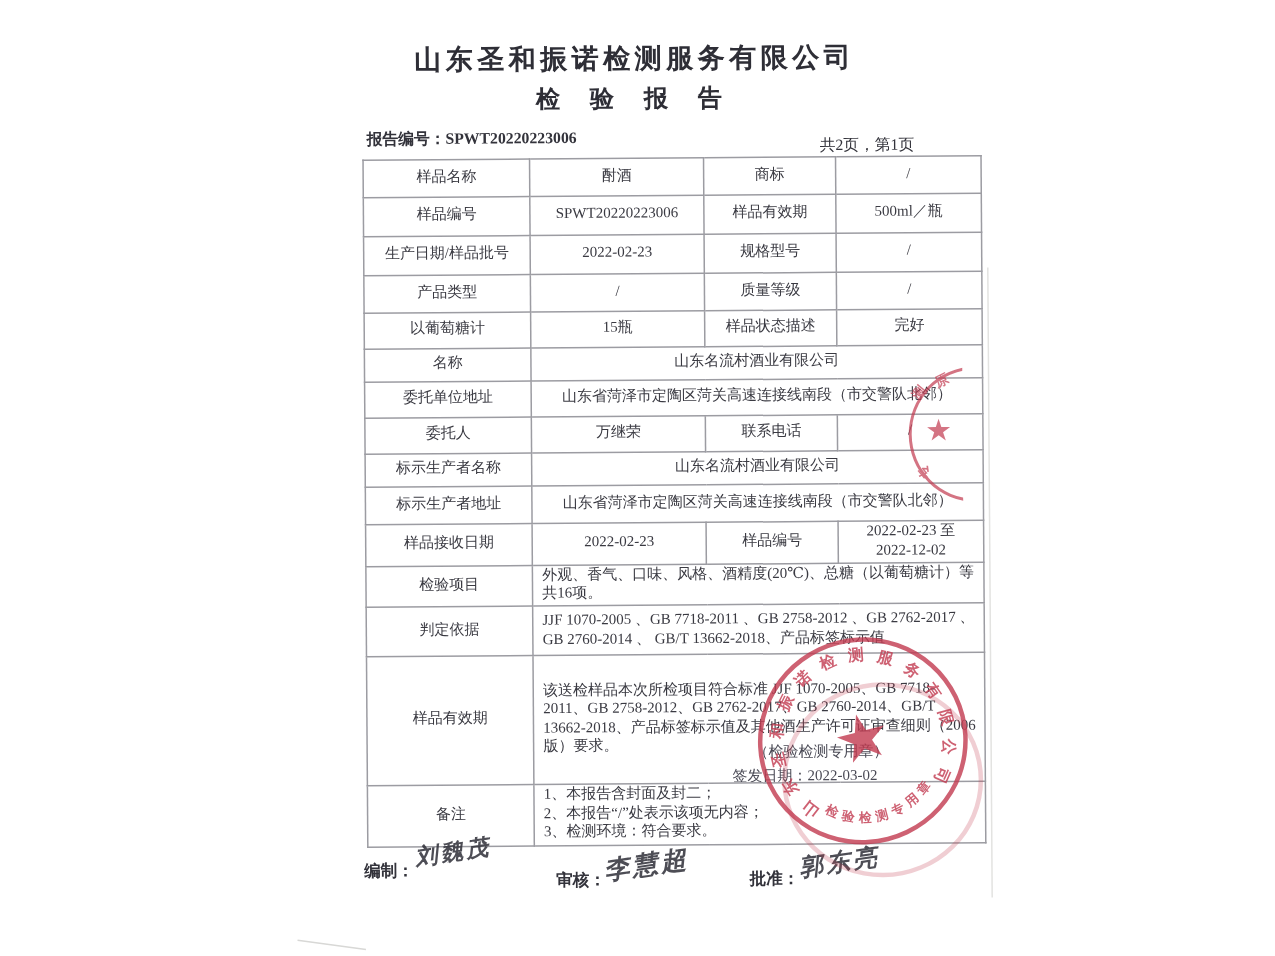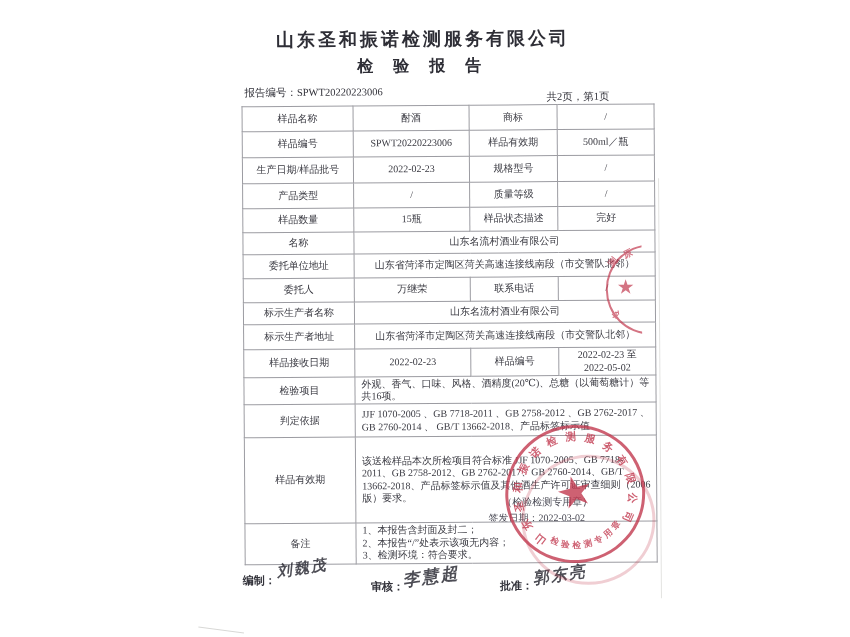--- a/index.html
+++ b/index.html
@@ -13,21 +13,21 @@
     transform:rotate(-0.4deg);transform-origin:50% 50%;
   }
   .hdr-company{
     position:absolute;left:0;top:27px;width:850px;text-align:center;
     font-size:18px;font-weight:bold;letter-spacing:3px;color:#2e2e36;
   }
   .hdr-title{
     position:absolute;left:0;top:56px;width:850px;text-align:center;
     font-size:16px;font-weight:bold;letter-spacing:8px;color:#2e2e36;
   }
-  .repno{position:absolute;left:246px;top:85px;font-size:10.5px;font-weight:normal;color:#33333b;}
+  .repno{position:absolute;left:246px;top:85px;font-size:10.5px;font-weight:bold;color:#33333b;}
   .pagination{position:absolute;left:243px;top:91px;width:368px;text-align:right;font-size:10.5px;color:#33333b;}
   table.t{
     position:absolute;left:243px;top:105px;width:412px;
     border-collapse:collapse;table-layout:fixed;
   }
   table.t td{
     border:1px solid #9c9ca2;font-size:10px;color:#3a3a42;
     text-align:center;vertical-align:middle;padding:1px 3px;line-height:1.25;
     overflow:hidden;
   }
@@ -92,21 +92,21 @@
       <td>规格型号</td>
       <td>/</td>
     </tr>
     <tr style="height:25px">
       <td>产品类型</td>
       <td>/</td>
       <td>质量等级</td>
       <td>/</td>
     </tr>
     <tr style="height:24px">
-      <td>样品数量</td>
+      <td>以葡萄糖计</td>
       <td>15瓶</td>
       <td>样品状态描述</td>
       <td>完好</td>
     </tr>
     <tr style="height:22px">
       <td>名称</td>
       <td colspan="3">山东名流村酒业有限公司</td>
     </tr>
     <tr style="height:24px">
       <td>委托单位地址</td>
@@ -125,21 +125,21 @@
     <tr style="height:25px">
       <td>标示生产者地址</td>
       <td colspan="3">山东省菏泽市定陶区菏关高速连接线南段（市交警队北邻）</td>
     </tr>
     <tr style="height:26px">
       <td>样品接收日期</td>
       <td>2022-02-23</td>
       <td>样品编号</td>
       <td>
         <div>2022-02-23 至</div>
-        <div>2022-05-02</div>
+        <div>2022-12-02</div>
       </td>
     </tr>
     <tr style="height:26px">
       <td>检验项目</td>
       <td colspan="3" class="left" style="line-height:1.2">外观、香气、口味、风格、酒精度(20℃)、总糖（以葡萄糖计）等共16项。</td>
     </tr>
     <tr style="height:33px">
       <td>判定依据</td>
       <td colspan="3" class="left" style="line-height:1.3">JJF 1070-2005 、GB 7718-2011 、GB 2758-2012 、GB 2762-2017 、GB 2760-2014 、 GB/T 13662-2018、产品标签标示值</td>
     </tr>

